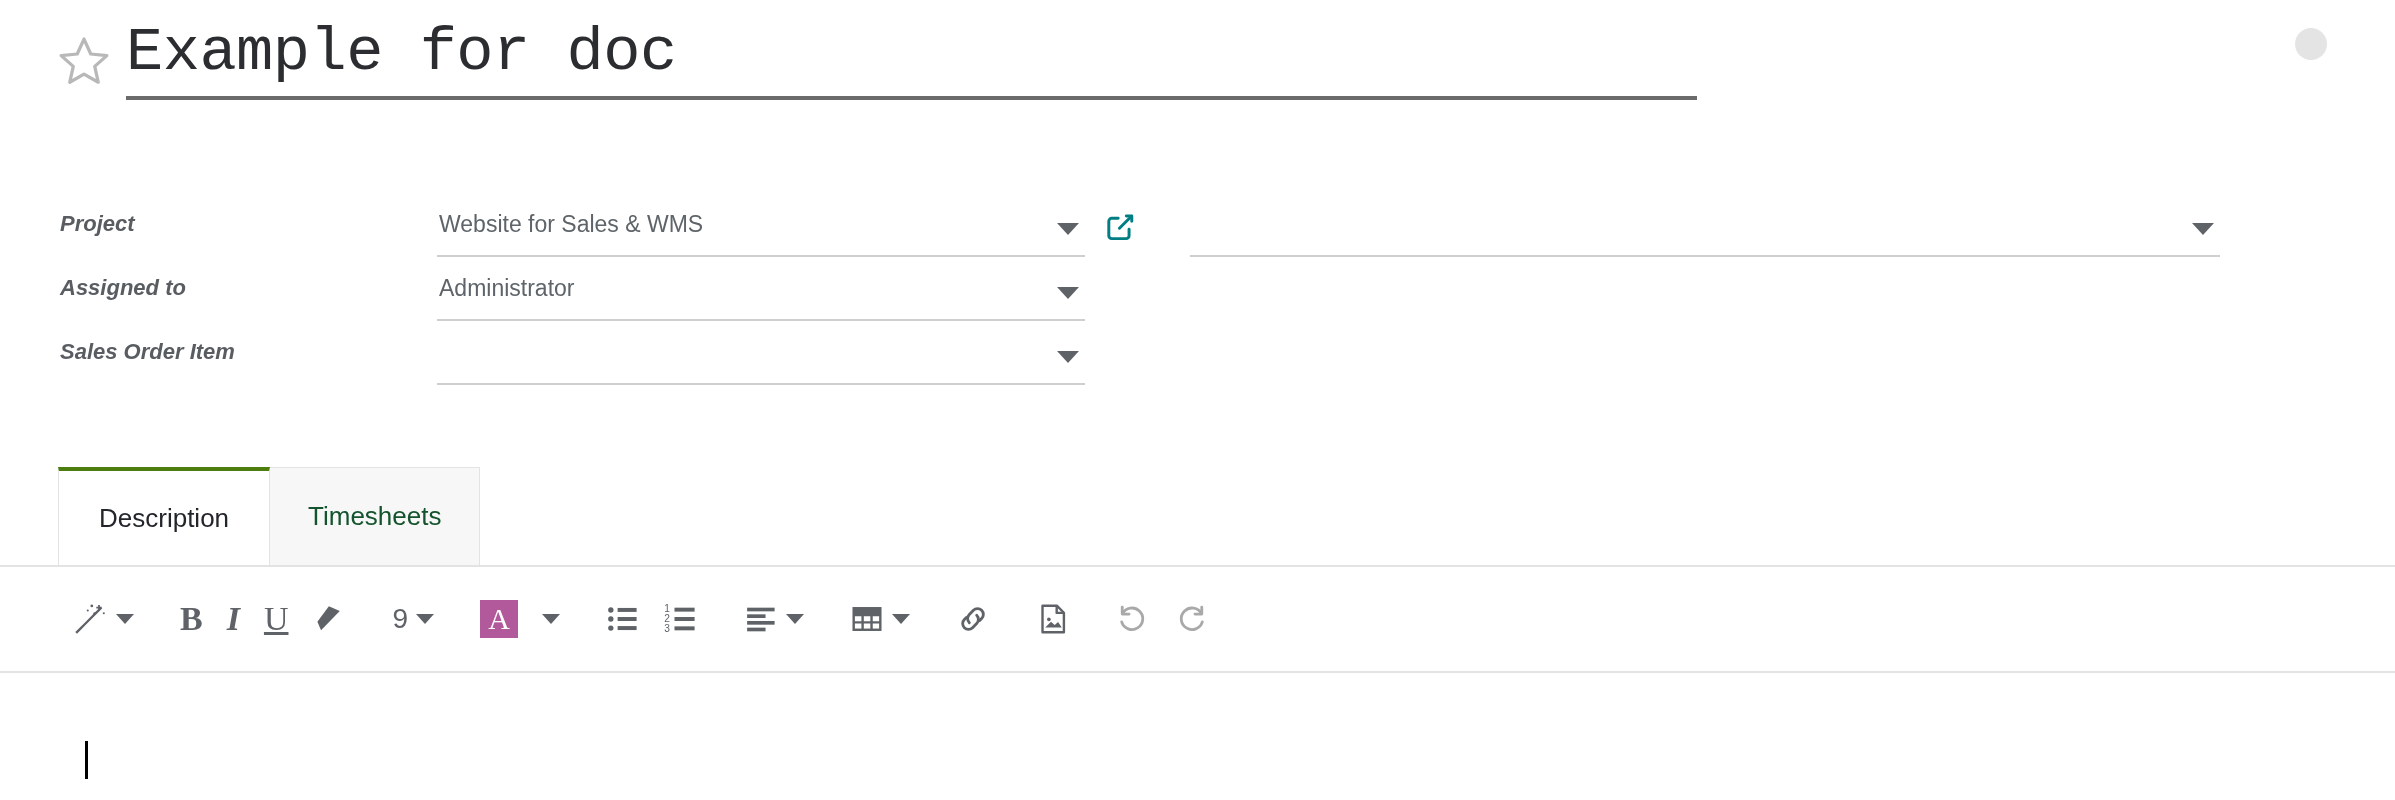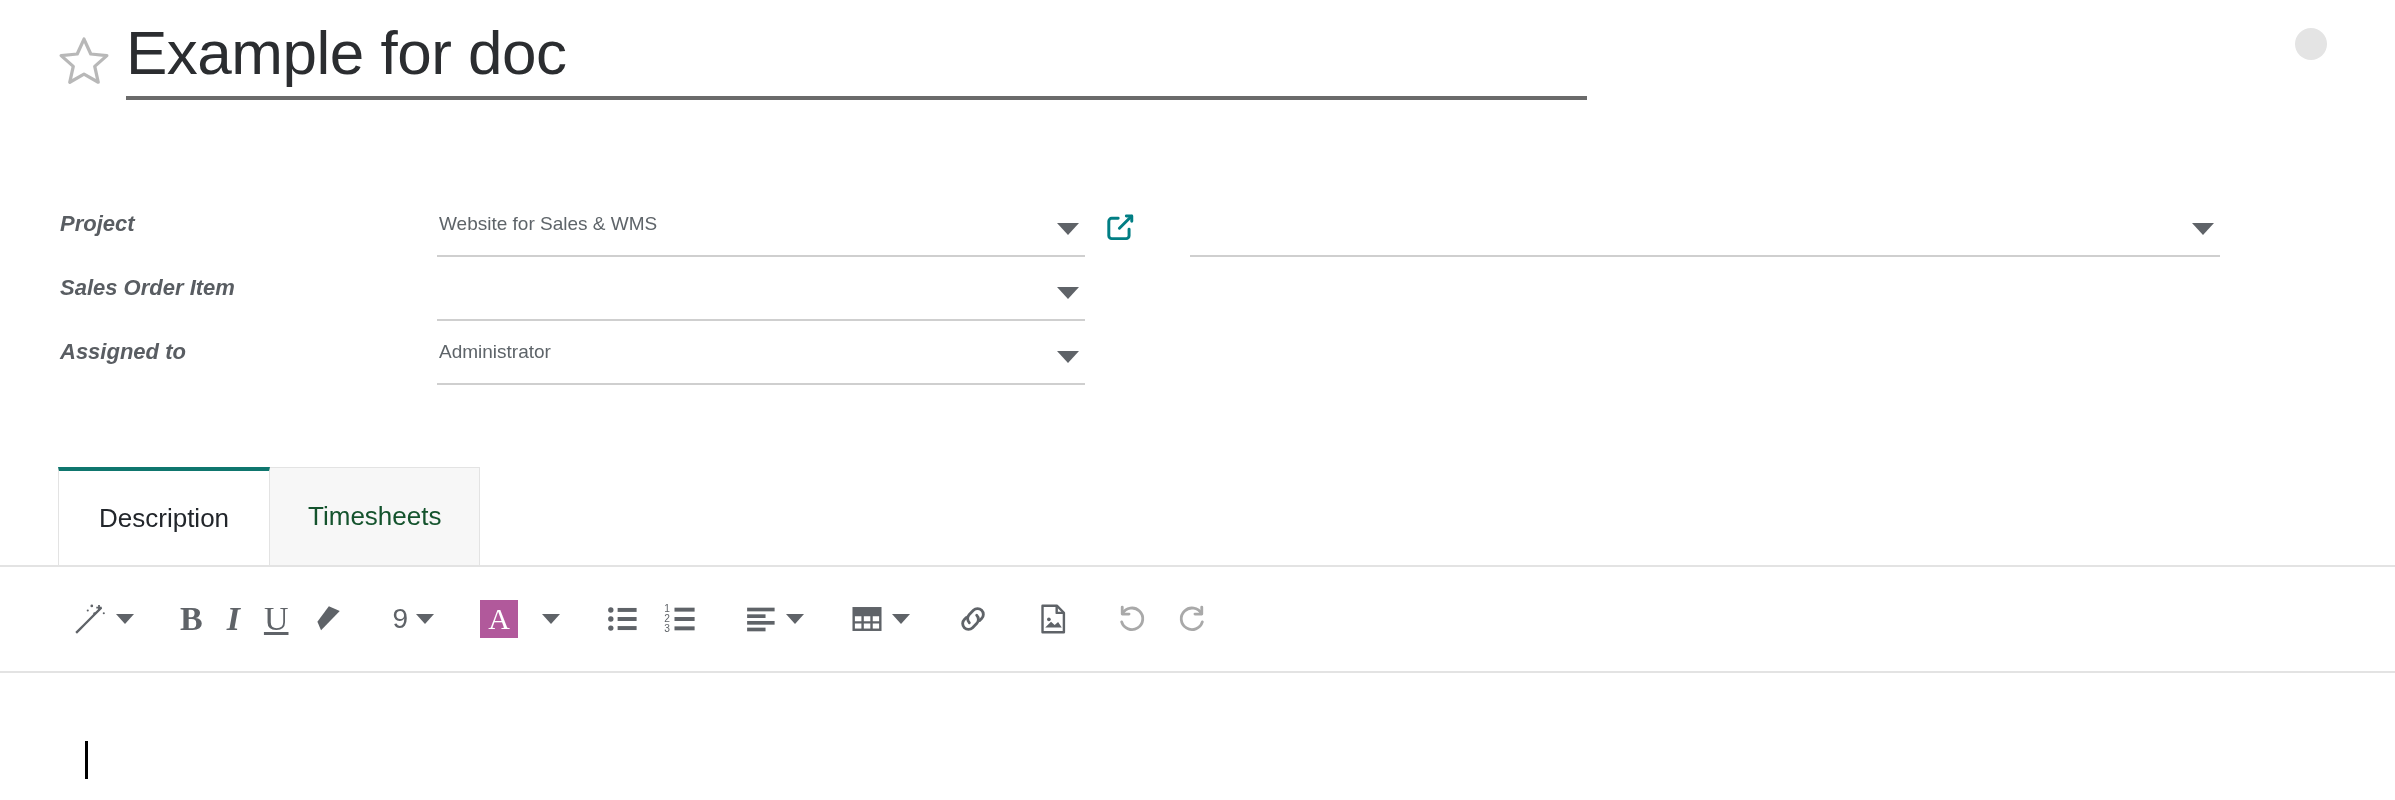--- a/index.html
+++ b/index.html
@@ -44,20 +44,21 @@
     width: 56px;
     height: 56px;
     display: block;
     flex: 0 0 auto;
   }
   .title-wrap {
     position: relative;
     padding-right: 1020px;
     border-bottom: 4px solid #6b6b6b;
     padding-bottom: 12px;
+    font-family: Liberation Mono, monospace;
   }
   .page-title {
     font-size: 62px;
     line-height: 1.0;
     font-weight: 400;
     color: #2b2d30;
     white-space: nowrap;
     letter-spacing: -0.5px;
   }
 
@@ -92,21 +93,21 @@
   .col-left  .field-label { width: 377px; }
   .col-right .field-label { width: 380px; }
 
   .field-control {
     position: relative;
     flex: 1 1 auto;
     border-bottom: 2px solid #cfcfcf;
     height: 52px;
   }
   .field-value {
-    font-size: 19px;
+    font-size: 23px;
     color: #5e6469;
     line-height: 38px;
     padding-left: 2px;
     white-space: nowrap;
     overflow: hidden;
   }
   .caret-down {
     position: absolute;
     right: 6px;
     top: 18px;
@@ -146,21 +147,21 @@
     color: #14532d;
     background: #f7f7f7;
     border: 1px solid #e3e3e3;
     border-bottom: none;
     margin-right: -1px;
     white-space: nowrap;
   }
   .tab.active {
     background: #ffffff;
     color: #22262b;
-    border-top: 4px solid #0f766e;
+    border-top: 4px solid #4d7c0f;
     position: relative;
     z-index: 2;
     padding: 0 40px;
   }
 
   
   .toolbar {
     position: absolute;
     top: 567px;
     left: 0;
@@ -257,31 +258,31 @@
             <svg viewBox="0 0 24 24" width="34" height="34" fill="none" stroke="#017e84" stroke-width="2.1" stroke-linecap="round" stroke-linejoin="round">
               <path d="M16.5 4.2H20.3V8"></path>
               <path d="M20.1 4.4 L11.6 12.9"></path>
               <path d="M18.4 13.6V18.2a2 2 0 0 1-2 2H6.1a2 2 0 0 1-2-2V7.9a2 2 0 0 1 2-2h4.6"></path>
             </svg>
           </span>
         </div>
       </div>
 
       <div class="field">
+        <div class="field-label">Assigned to</div>
+        <div class="field-control">
+          <div class="field-value">Administrator</div>
+          <span class="caret-down"></span>
+        </div>
+      </div>
+
+      <div class="field">
         <div class="field-label">Sales Order Item</div>
         <div class="field-control">
           <div class="field-value"></div>
-          <span class="caret-down"></span>
-        </div>
-      </div>
-
-      <div class="field">
-        <div class="field-label">Assigned to</div>
-        <div class="field-control">
-          <div class="field-value">Administrator</div>
           <span class="caret-down"></span>
         </div>
       </div>
 
     </div>
 
     <div class="form-col col-right">
 
 
       <div class="field">

